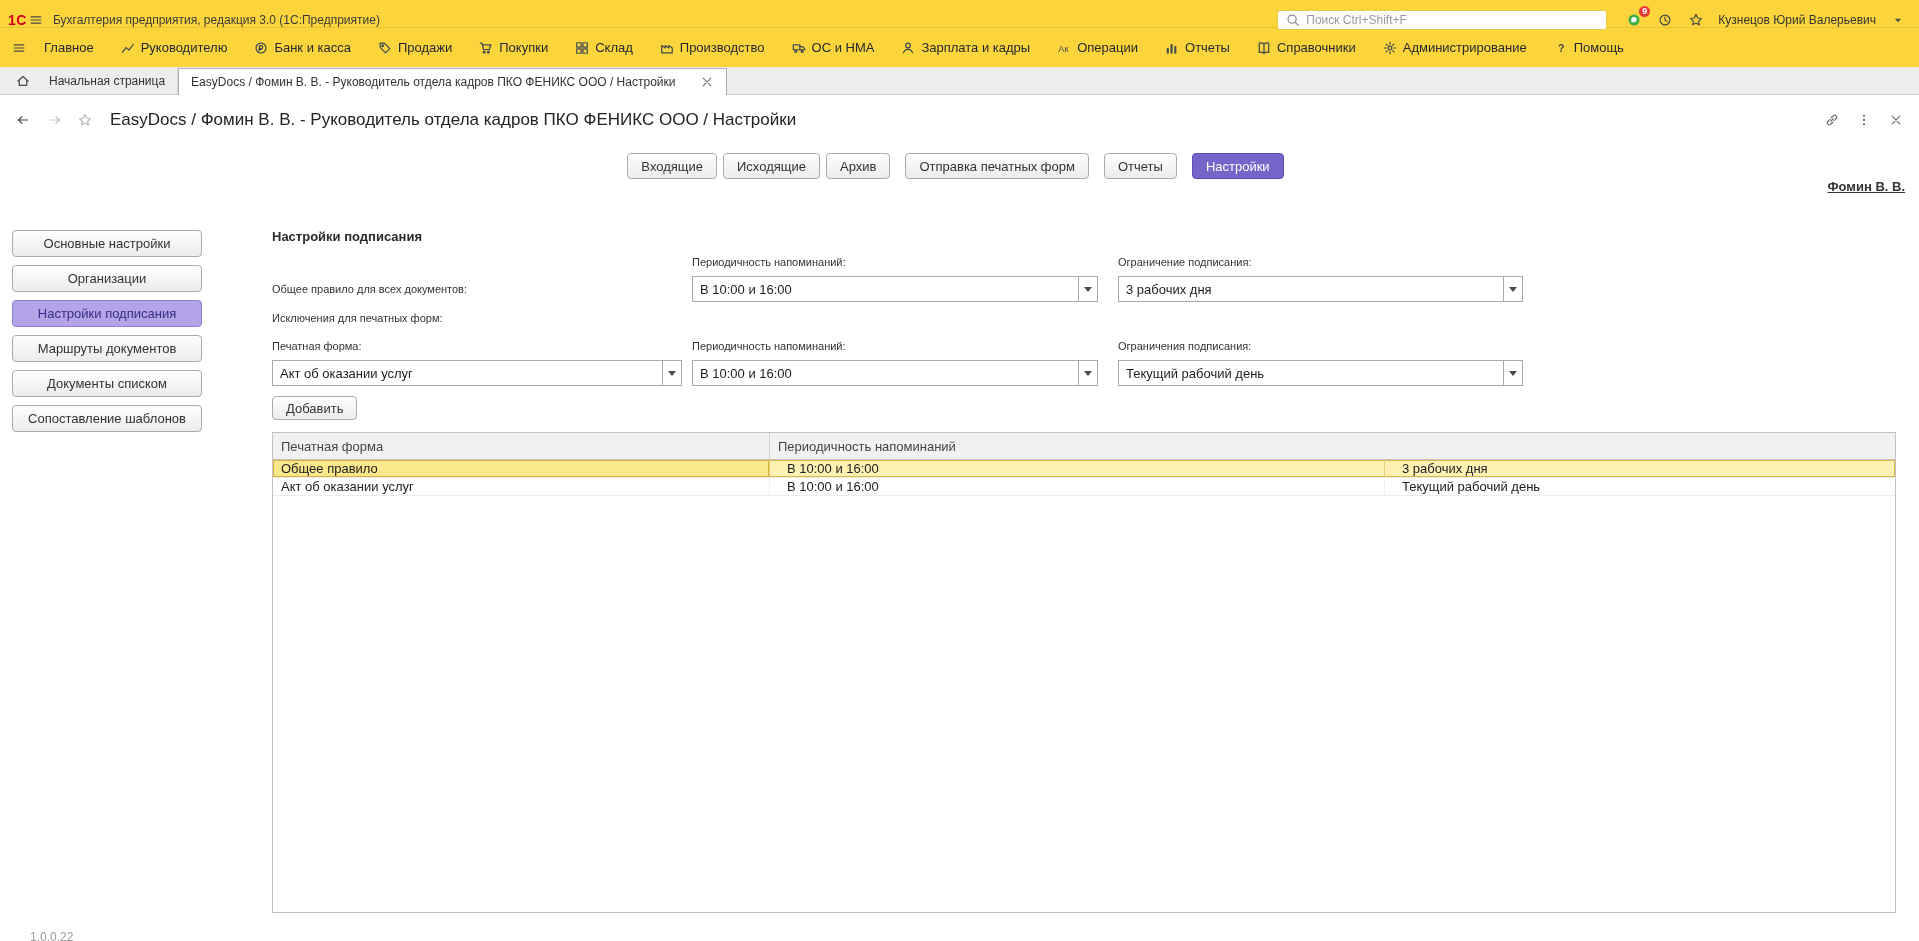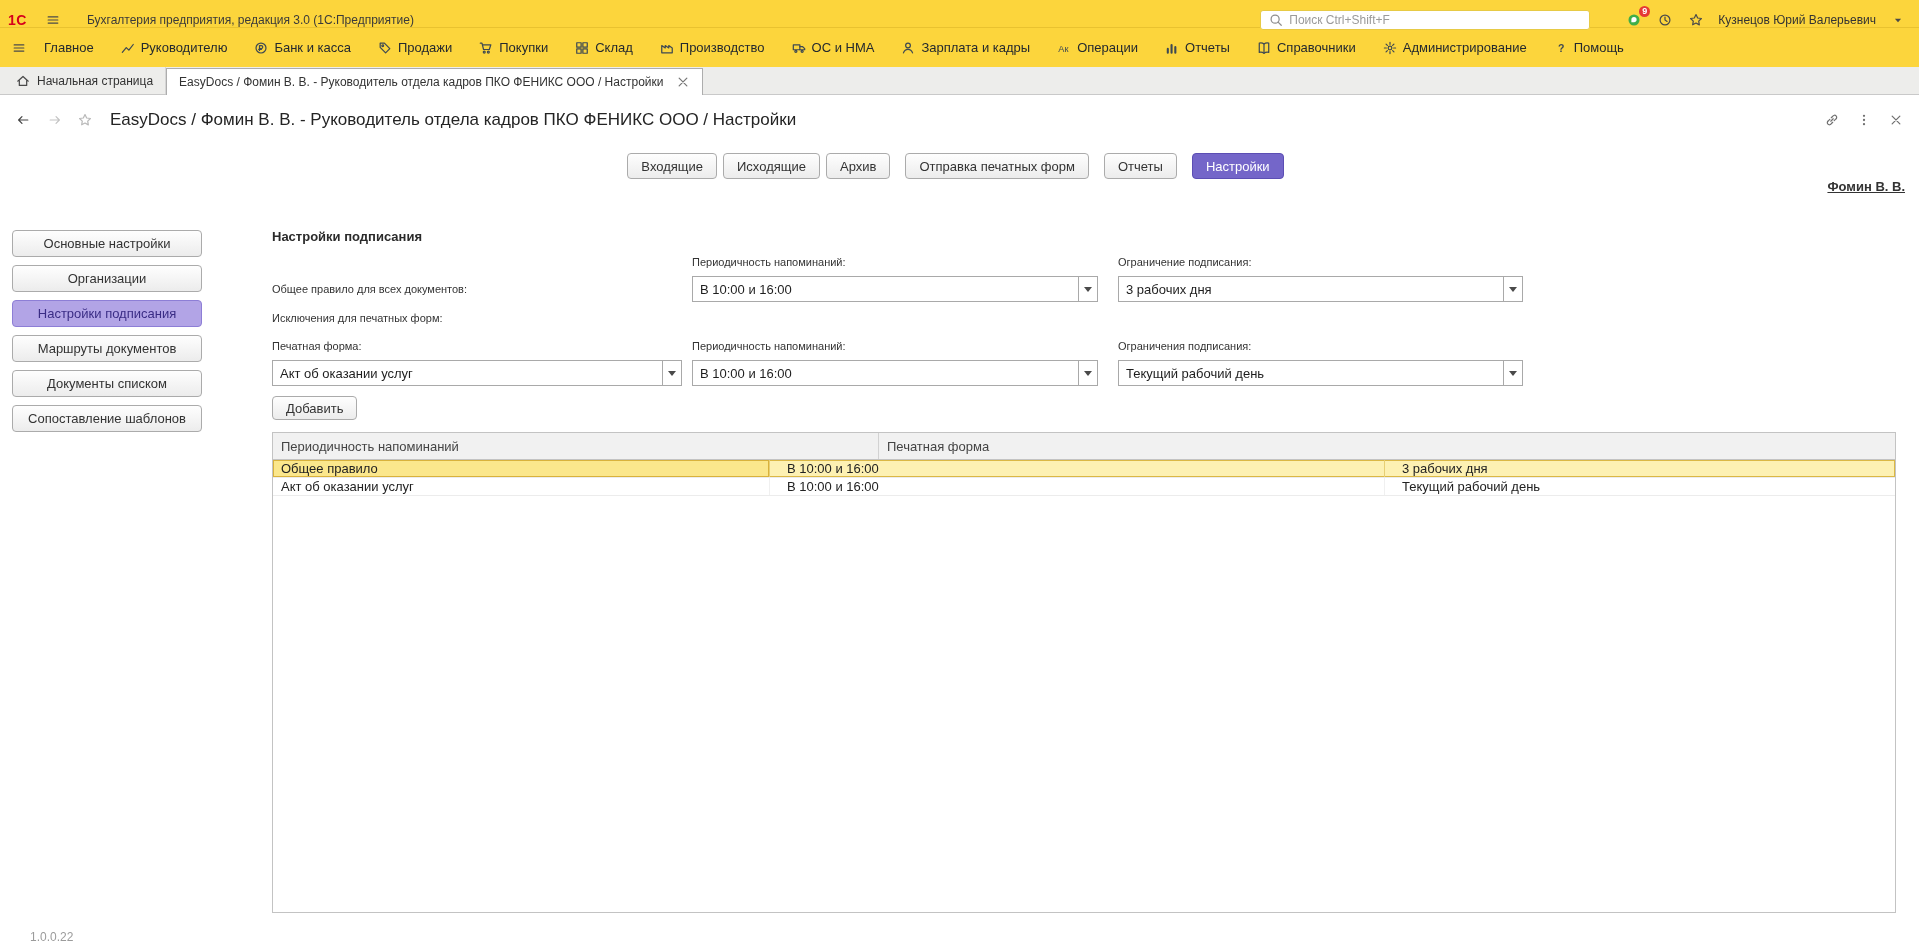--- a/index.html
+++ b/index.html
@@ -1,20 +1,20 @@
 <!DOCTYPE html>
 <html><head>
 <meta charset="utf-8">
 <style>
   * { margin:0; padding:0; box-sizing:border-box; }
   html,body { width:1919px; height:941px; }
   body { font-family:"Liberation Sans", sans-serif; font-size:13px; color:#333; background:#fff; overflow:hidden; }
 
   
-  .titlebar { height:27px; background:#fcd53c; display:flex; align-items:center; padding:12px 12px 0 8px; gap:17px; }
+  .titlebar { height:27px; background:#fcd53c; display:flex; align-items:center; padding:12px 12px 0 8px; gap:0; }
   .logo { color:#d6001c; font-weight:800; font-size:14px; letter-spacing:.5px; }
   .app-title { font-size:12px; color:#3a3a3a; margin-left:8px; white-space:nowrap; }
   .tb-icon { display:inline-flex; align-items:center; justify-content:center; width:18px; height:18px; color:#4a4a4a; position:relative; }
   .tb-icon.gray { color:#8d8d8d; }
   .search { display:flex; align-items:center; background:#fff; border:1px solid #e7ca45; border-radius:3px; height:20px; width:330px; margin-left:auto; padding:0 6px; gap:4px; }
   .search-input { border:none; outline:none; flex:1; font:12px "Liberation Sans", sans-serif; color:#333; background:transparent; }
   .search-input::placeholder { color:#9a9a9a; }
   .tb-right { display:flex; align-items:center; gap:13px; margin-left:18px; }
   .chat-wrap { width:18px; height:18px; }
   .chat-ic { display:inline-flex; }
@@ -22,21 +22,21 @@
   .user-name { font-size:12px; color:#333; white-space:nowrap; }
 
   
   .menubar { height:40px; background:#fcd53c; border-top:1px solid #e9c22f; display:flex; align-items:center; padding:0 10px; }
   .menu-items { display:flex; align-items:center; gap:27px; margin-left:16px; }
   .menu-item { display:flex; align-items:center; gap:6px; font-size:13px; color:#24292e; cursor:default; white-space:nowrap; }
   .mi-icon { display:inline-flex; color:#3e4952; }
 
   
   .tabbar { height:28px; background:#ededeb; border-bottom:1px solid #c9c9c9; display:flex; align-items:flex-end; padding-left:4px; }
-  .tab { height:27px; display:flex; align-items:center; gap:7px; padding:0 12px; font-size:12px; color:#333; border-right:1px solid #d6d6d6; white-space:nowrap; }
+  .tab { height:27px; display:flex; align-items:center; gap:19px; padding:0 12px; font-size:12px; color:#333; border-right:1px solid #d6d6d6; white-space:nowrap; }
   .tab-icon { display:inline-flex; color:#4a4a4a; }
   .tab.active { background:#fff; border:1px solid #adadad; border-bottom:none; margin-bottom:-1px; }
   .tab-close { display:inline-flex; color:#777; margin-left:6px; }
 
   
   .pageheader { height:49px; background:#fff; display:flex; align-items:center; padding:0 16px 0 12px; gap:10px; }
   .nav-arrow { width:22px; height:22px; display:flex; align-items:center; justify-content:center; color:#444; }
   .nav-arrow.disabled { color:#c3c3c3; }
   .fav-star { display:flex; color:#b9b9b9; margin-left:2px; }
   .page-title { font-size:17px; font-weight:normal; color:#242424; margin-left:8px; white-space:nowrap; }
@@ -395,22 +395,22 @@
       <div class="combo col-c">
         <span class="combo-value">Текущий рабочий день</span>
         <span class="combo-btn"></span>
       </div>
     </div>
 
     <button class="btn add-btn">Добавить</button>
 
     <div class="table">
       <div class="thead">
+          <div class="th c1">Печатная форма</div>
           <div class="th c2">Периодичность напоминаний</div>
-          <div class="th c1">Печатная форма</div>
         </div>
       <div class="tbody">
           <div class="tr selected">
             <div class="td c1">Общее правило</div>
             <div class="td c2">В 10:00 и 16:00</div>
             <div class="td c3">3 рабочих дня</div>
           </div>
           <div class="tr">
             <div class="td c1">Акт об оказании услуг</div>
             <div class="td c2">В 10:00 и 16:00</div>

